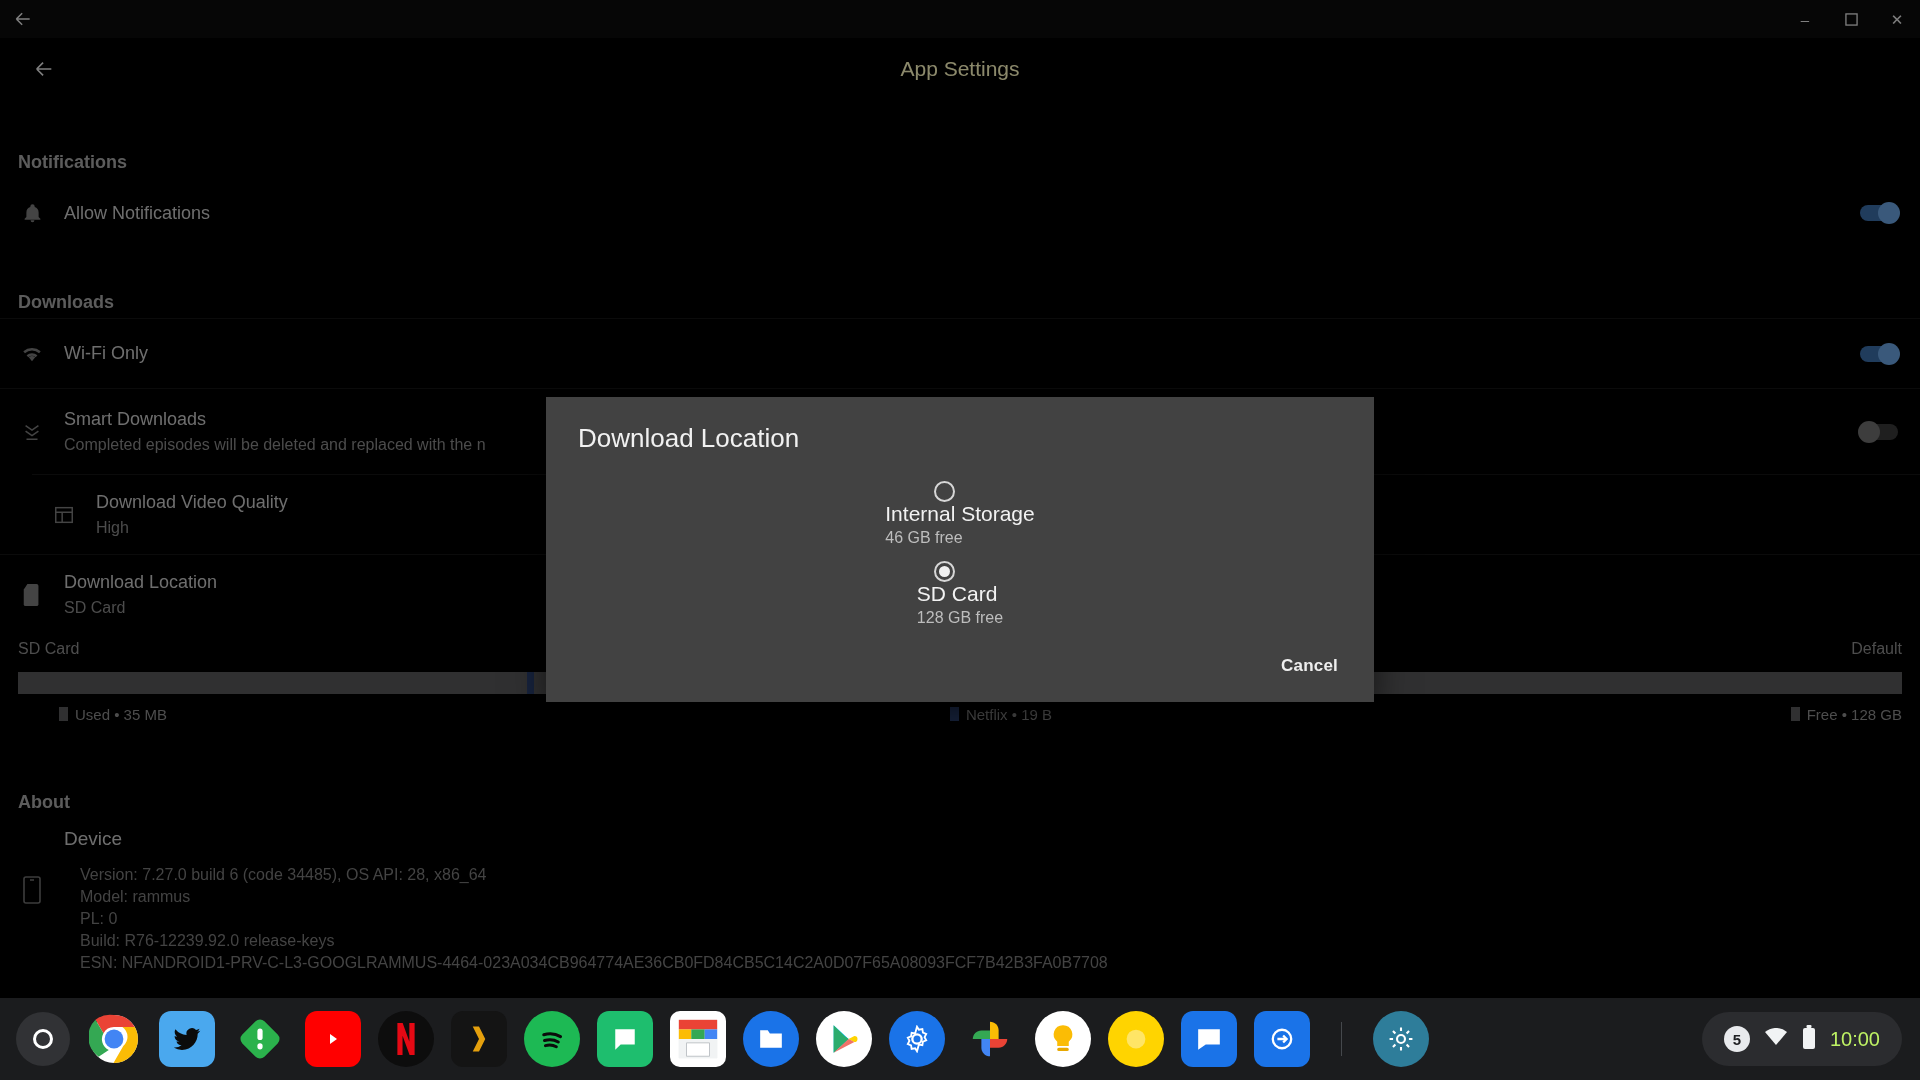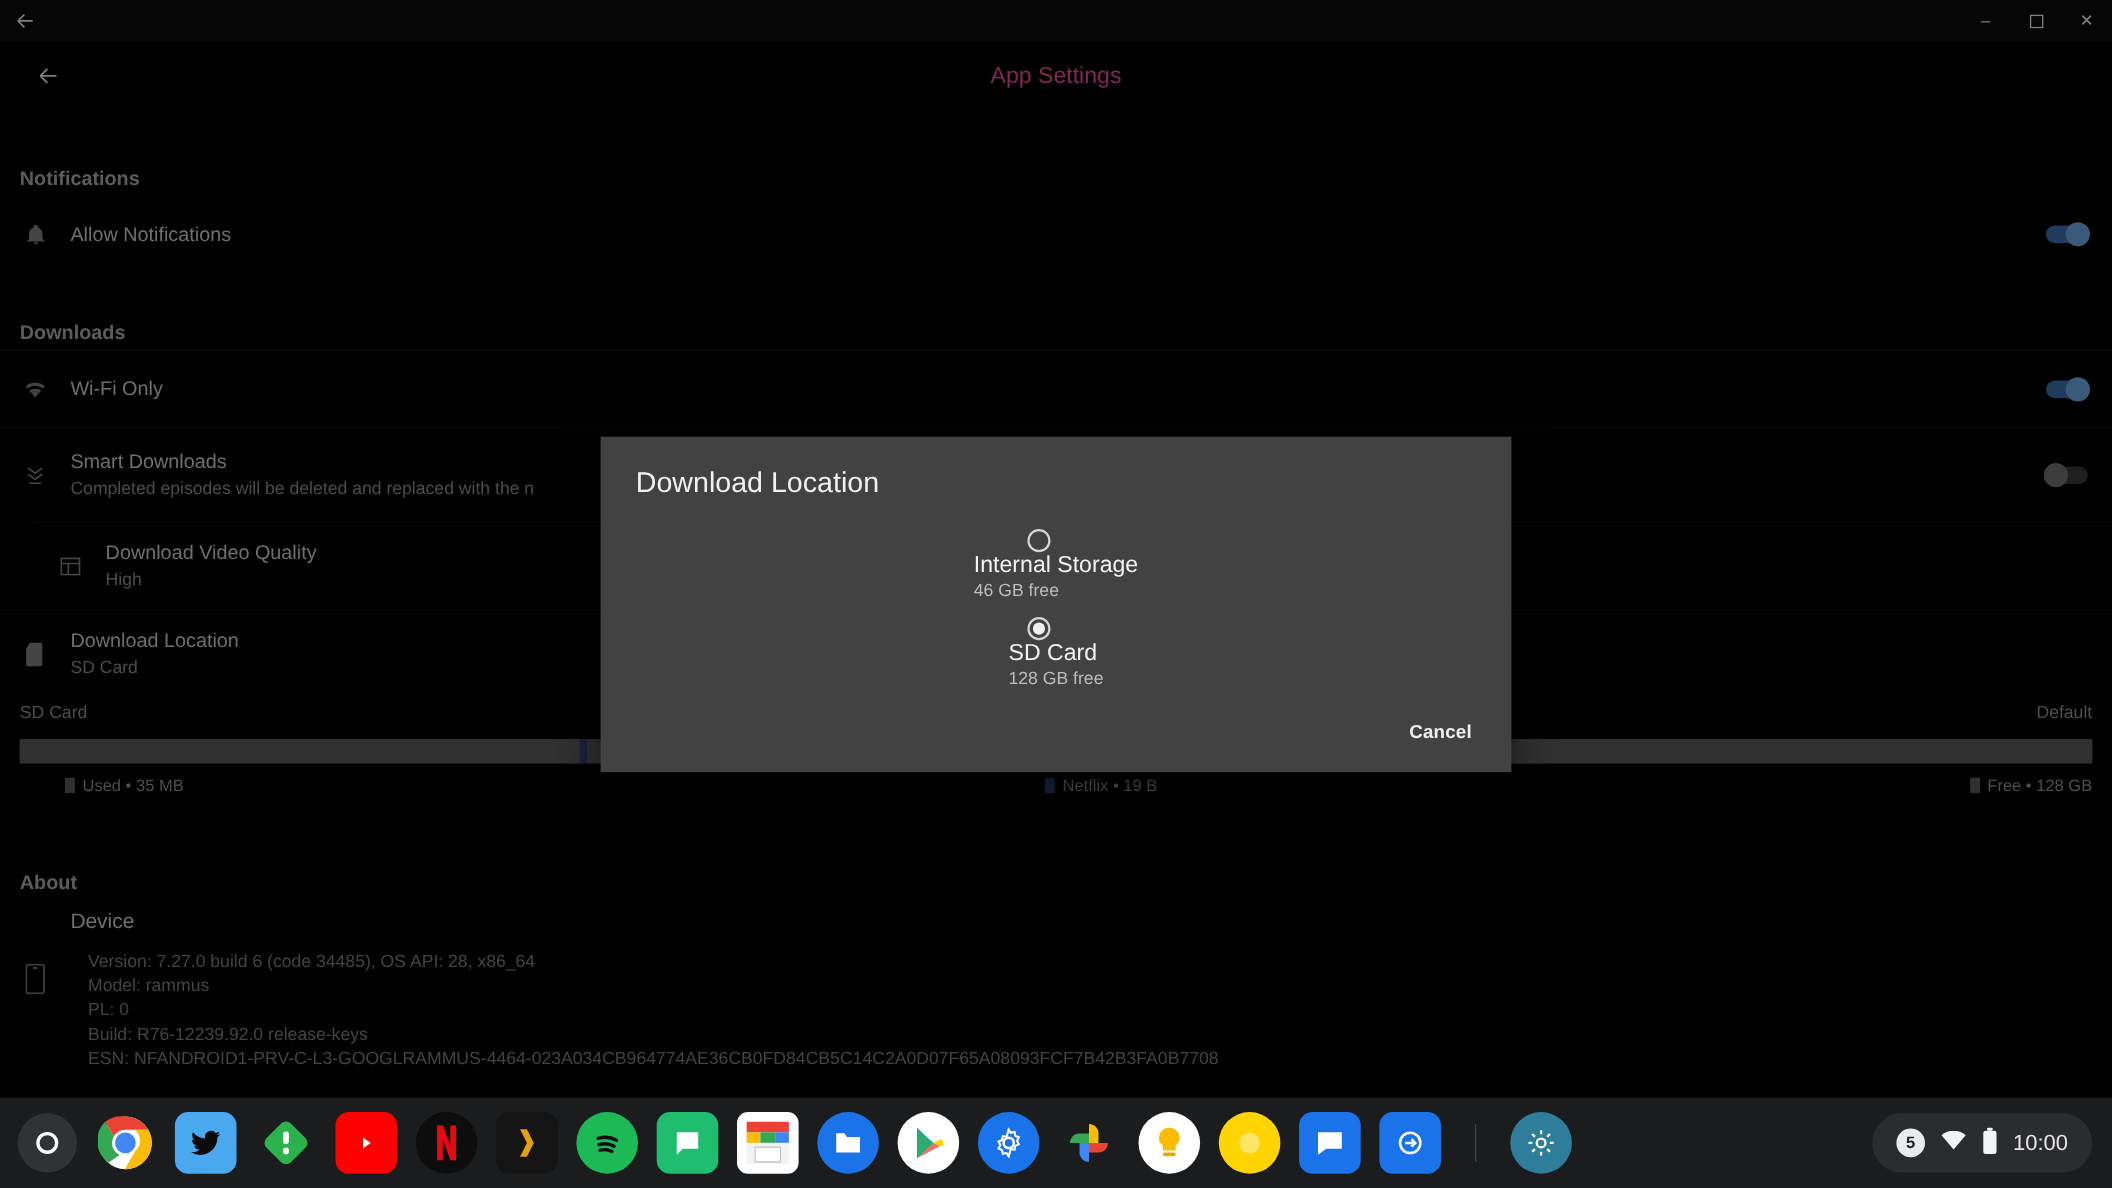--- a/index.html
+++ b/index.html
@@ -28,21 +28,21 @@
 
   
   .appbar {
     position: absolute; top: 38px; left: 0; width: 1920px; height: 62px;
     background: #000; display: flex; align-items: center; justify-content: center;
   }
   .appbar-back {
     position: absolute; left: 22px; top: 0; height: 62px;
     width: 44px; display: flex; align-items: center; justify-content: center; color: #e6e6e6;
   }
-  .appbar-title { color: #ec4899; font-size: 21px; }
+  .appbar-title { color: #fef9c3; font-size: 21px; }
 
   
   .content { position: absolute; top: 100px; left: 0; width: 1920px; height: 930px; background: #000; }
 
   .section-head {
     color: #a8a8a8; font-size: 18px; font-weight: bold;
     padding: 0 0 0 18px;
   }
   .sec-notifications { position: absolute; top: 52px; left: 0; }
   .sec-downloads     { position: absolute; top: 192px; left: 0; }
@@ -141,21 +141,21 @@
   .app { position: relative; width: 56px; height: 56px; border-radius: 12px; display: flex; align-items: center; justify-content: center; font-size: 26px; color: #fff; overflow: hidden; }
   .shelf-sep { width: 1px; height: 34px; background: #45484c; margin: 0 14px; }
   .tray {
     position: absolute; right: 18px; top: 14px; height: 54px; border-radius: 27px;
     background: #2b2c2f; display: flex; align-items: center; gap: 14px; padding: 0 22px;
   }
   .tray-badge {
     width: 26px; height: 26px; border-radius: 50%; background: #e8eaed; color: #202124;
     display: flex; align-items: center; justify-content: center; font-size: 15px; font-weight: bold;
   }
-  .tray-time { color: #e5e5e5; font-size: 20px; }
+  .tray-time { color: #bef264; font-size: 20px; }
 </style>
 </head>
 <body>
 
 <div id="root">
 
   <div class="winbar">
     <div class="winbar-back">
       <svg width="20" height="20" viewBox="0 0 24 24" fill="none" stroke="currentColor" stroke-width="1.8">
           <path d="M20 12H4M4 12l7-7M4 12l7 7"></path>

